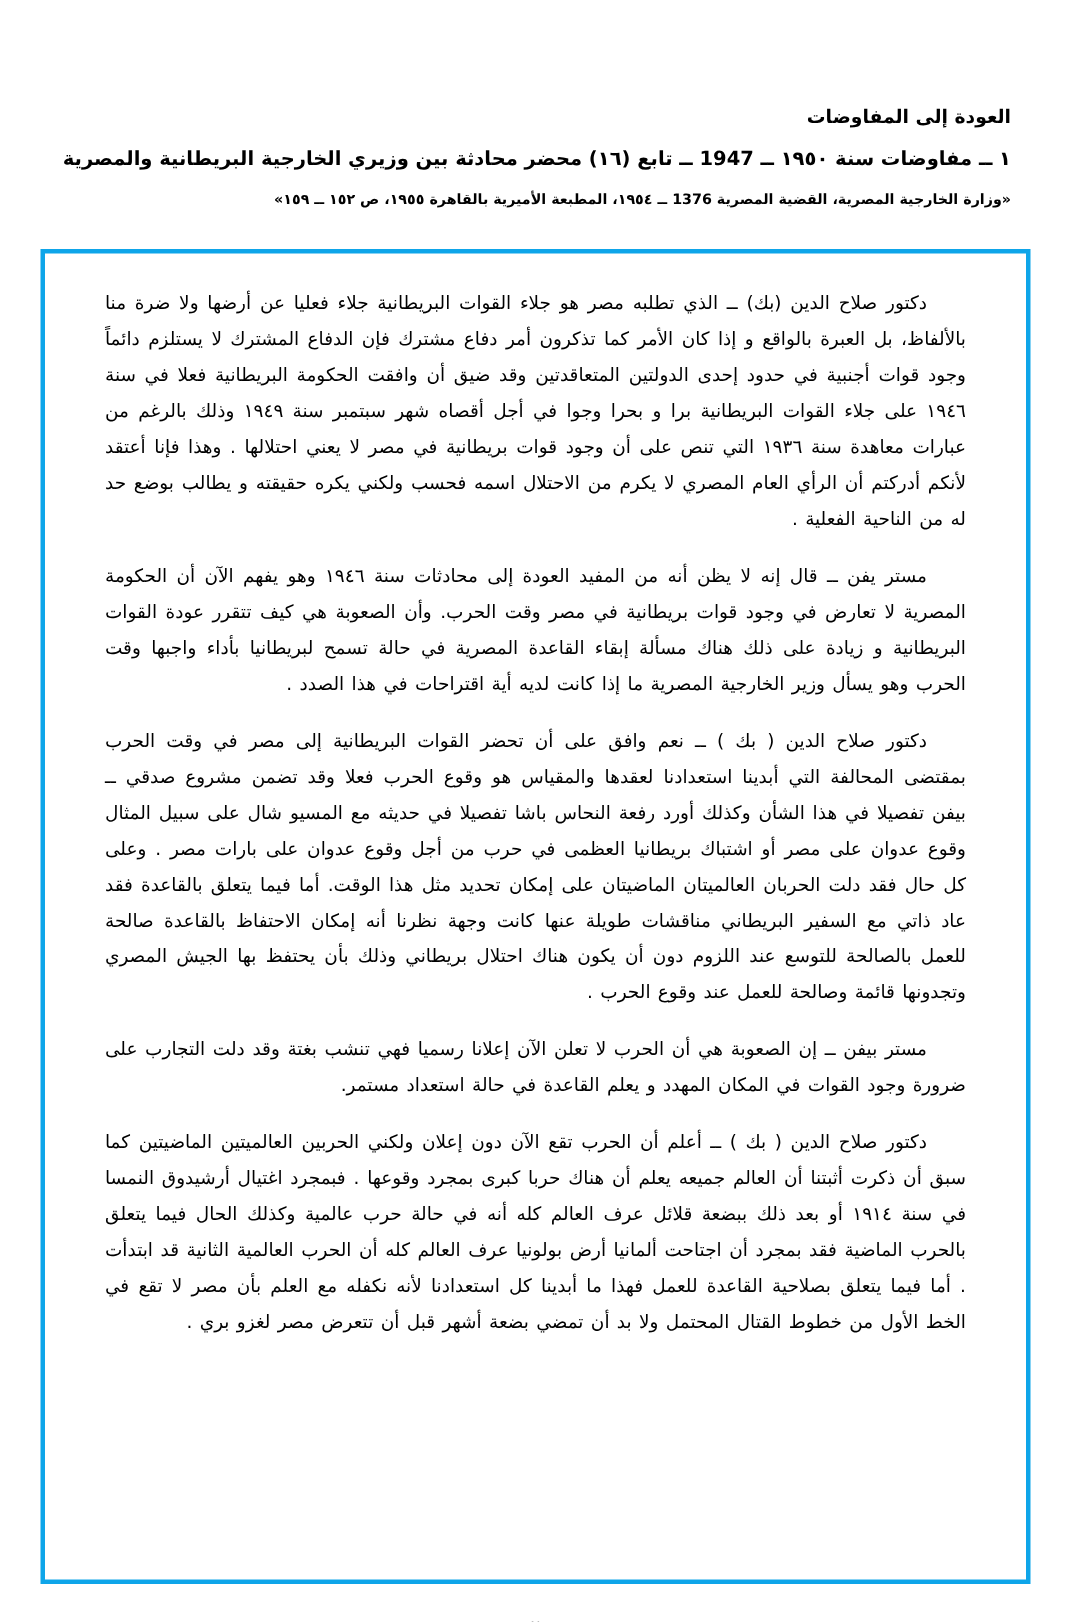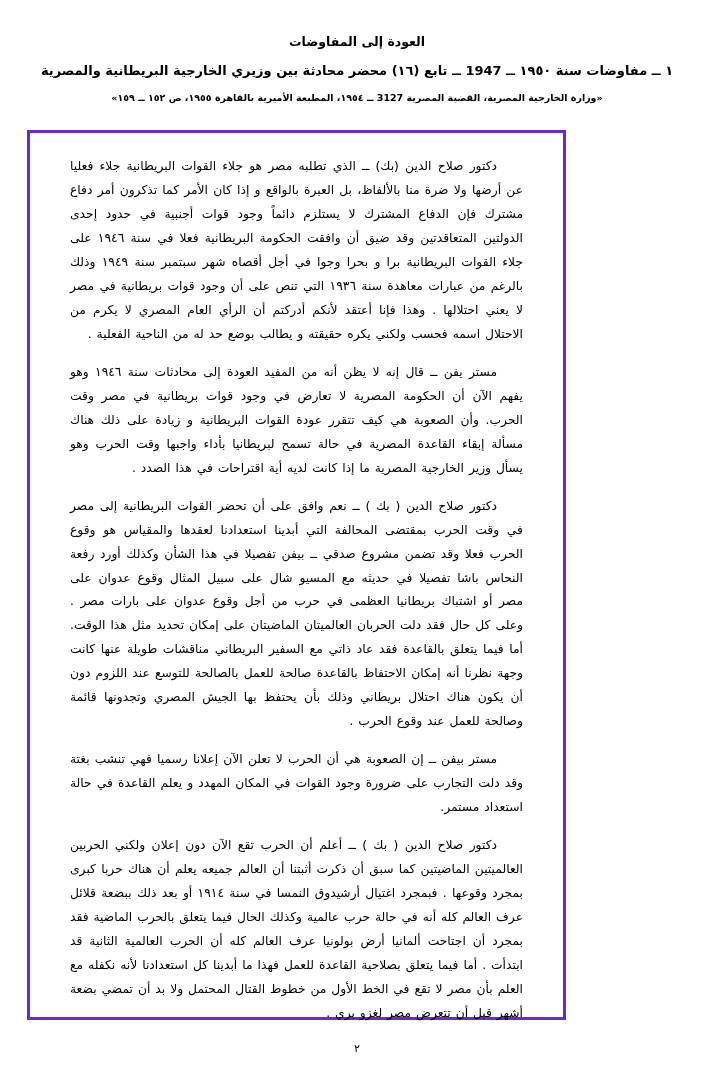--- a/index.html
+++ b/index.html
@@ -16,22 +16,22 @@
     overflow: hidden;
   }
   .page {
     width: 714px;
     height: 1081px;
     position: relative;
     box-sizing: border-box;
     padding: 0;
   }
   .doc-header {
-    text-align: center;
     padding: 34px 40px 0 40px;
+    margin-top: 36px;
   }
   .doc-title {
     font-size: 12.5px;
     font-weight: bold;
     letter-spacing: 0.5px;
     margin-bottom: 12px;
     direction: rtl;
   }
   .doc-subtitle {
     font-size: 13px;
@@ -44,23 +44,23 @@
     font-size: 9.5px;
     font-weight: bold;
     direction: rtl;
     margin-bottom: 12px;
     line-height: 1.4;
   }
   .frame {
     position: absolute;
     left: 27px;
     top: 130px;
-    width: 539px;
+    width: 660px;
     height: 890px;
-    border: 3px solid #6d28d9;
+    border: 3px solid #0ea5e9;
     box-sizing: border-box;
     background: #ffffff;
   }
   .frame-inner {
     padding: 22px 40px 20px 40px;
     direction: rtl;
     text-align: justify;
   }
   p.para {
     font-size: 12.3px;
@@ -85,21 +85,21 @@
   }
 </style>
 </head>
 <body>
 
 <div class="page">
 
   <div class="doc-header">
     <div class="doc-title">العودة إلى المفاوضات</div>
     <div class="doc-subtitle">١ ــ مفاوضات سنة ١٩٥٠ ــ 1947 ــ تابع (١٦) محضر محادثة بين وزيري الخارجية البريطانية والمصرية</div>
-    <div class="doc-source">«وزارة الخارجية المصرية، القضية المصرية 3127 ــ ١٩٥٤، المطبعة الأميرية بالقاهرة ١٩٥٥، ص ١٥٢ ــ ١٥٩»</div>
+    <div class="doc-source">«وزارة الخارجية المصرية، القضية المصرية 1376 ــ ١٩٥٤، المطبعة الأميرية بالقاهرة ١٩٥٥، ص ١٥٢ ــ ١٥٩»</div>
   </div>
 
   <div class="frame">
     <div class="frame-inner">
       <p class="para">دكتور صلاح الدين (بك) ــ الذي تطلبه مصر هو جلاء القوات البريطانية جلاء فعليا عن أرضها ولا ضرة منا بالألفاظ، بل العبرة بالواقع و إذا كان الأمر كما تذكرون أمر دفاع مشترك فإن الدفاع المشترك لا يستلزم دائماً وجود قوات أجنبية في حدود إحدى الدولتين المتعاقدتين وقد ضيق أن وافقت الحكومة البريطانية فعلا في سنة ١٩٤٦ على جلاء القوات البريطانية برا و بحرا وجوا في أجل أقصاه شهر سبتمبر سنة ١٩٤٩ وذلك بالرغم من عبارات معاهدة سنة ١٩٣٦ التي تنص على أن وجود قوات بريطانية في مصر لا يعني احتلالها . وهذا فإنا أعتقد لأنكم أدركتم أن الرأي العام المصري لا يكرم من الاحتلال اسمه فحسب ولكني يكره حقيقته و يطالب بوضع حد له من الناحية الفعلية .</p>
       <p class="para">مستر يفن ــ قال إنه لا يظن أنه من المفيد العودة إلى محادثات سنة ١٩٤٦ وهو يفهم الآن أن الحكومة المصرية لا تعارض في وجود قوات بريطانية في مصر وقت الحرب. وأن الصعوبة هي كيف تتقرر عودة القوات البريطانية و زيادة على ذلك هناك مسألة إبقاء القاعدة المصرية في حالة تسمح لبريطانيا بأداء واجبها وقت الحرب وهو يسأل وزير الخارجية المصرية ما إذا كانت لديه أية اقتراحات في هذا الصدد .</p>
       <p class="para">دكتور صلاح الدين ( بك ) ــ نعم وافق على أن تحضر القوات البريطانية إلى مصر في وقت الحرب بمقتضى المحالفة التي أبدينا استعدادنا لعقدها والمقياس هو وقوع الحرب فعلا وقد تضمن مشروع صدقي ــ بيفن تفصيلا في هذا الشأن وكذلك أورد رفعة النحاس باشا تفصيلا في حديثه مع المسيو شال على سبيل المثال وقوع عدوان على مصر أو اشتباك بريطانيا العظمى في حرب من أجل وقوع عدوان على بارات مصر . وعلى كل حال فقد دلت الحربان العالميتان الماضيتان على إمكان تحديد مثل هذا الوقت. أما فيما يتعلق بالقاعدة فقد عاد ذاتي مع السفير البريطاني مناقشات طويلة عنها كانت وجهة نظرنا أنه إمكان الاحتفاظ بالقاعدة صالحة للعمل بالصالحة للتوسع عند اللزوم دون أن يكون هناك احتلال بريطاني وذلك بأن يحتفظ بها الجيش المصري وتجدونها قائمة وصالحة للعمل عند وقوع الحرب .</p>
       <p class="para">مستر بيفن ــ إن الصعوبة هي أن الحرب لا تعلن الآن إعلانا رسميا فهي تنشب بغتة وقد دلت التجارب على ضرورة وجود القوات في المكان المهدد و يعلم القاعدة في حالة استعداد مستمر.</p>
       <p class="para">دكتور صلاح الدين ( بك ) ــ أعلم أن الحرب تقع الآن دون إعلان ولكني الحربين العالميتين الماضيتين كما سبق أن ذكرت أثبتنا أن العالم جميعه يعلم أن هناك حربا كبرى بمجرد وقوعها . فبمجرد اغتيال أرشيدوق النمسا في سنة ١٩١٤ أو بعد ذلك ببضعة قلائل عرف العالم كله أنه في حالة حرب عالمية وكذلك الحال فيما يتعلق بالحرب الماضية فقد بمجرد أن اجتاحت ألمانيا أرض بولونيا عرف العالم كله أن الحرب العالمية الثانية قد ابتدأت . أما فيما يتعلق بصلاحية القاعدة للعمل فهذا ما أبدينا كل استعدادنا لأنه نكفله مع العلم بأن مصر لا تقع في الخط الأول من خطوط القتال المحتمل ولا بد أن تمضي بضعة أشهر قبل أن تتعرض مصر لغزو بري .</p>
     </div>

